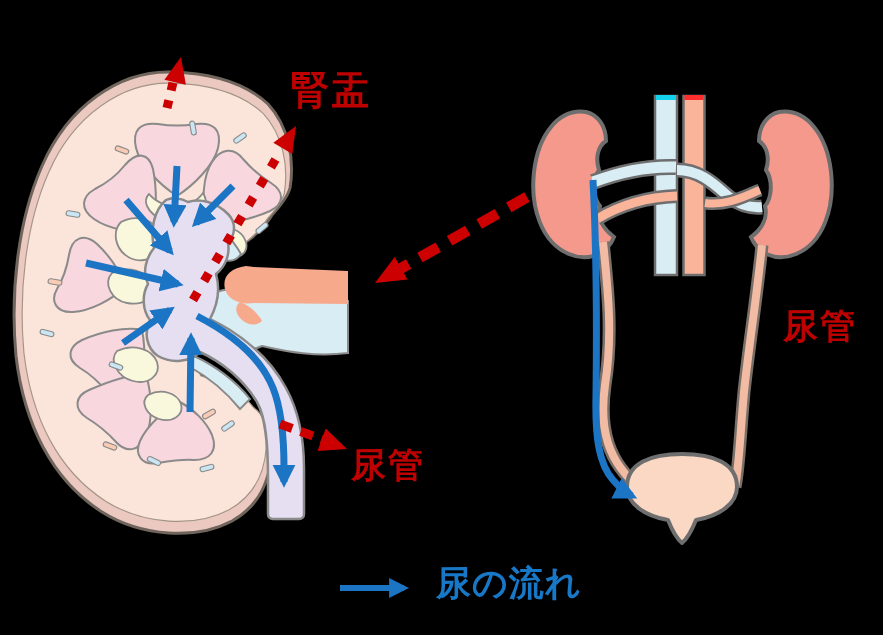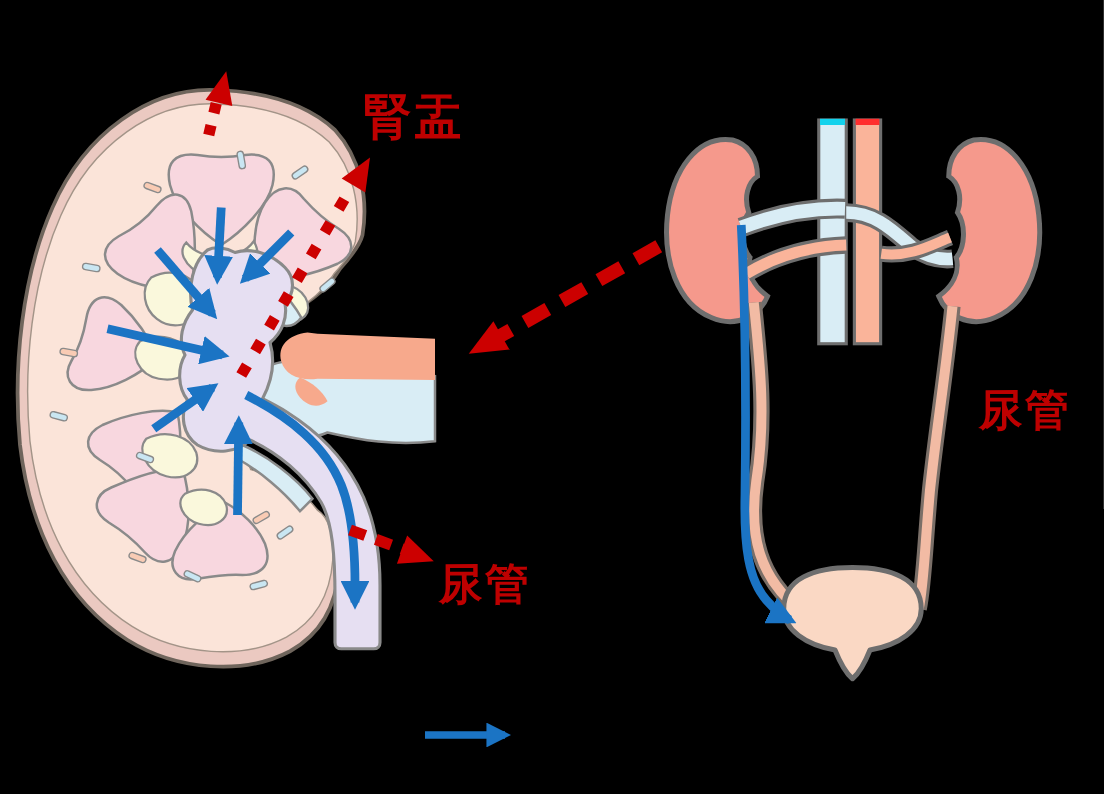--- a/index.html
+++ b/index.html
@@ -11,21 +11,21 @@
     font-family:"DejaVu Sans","Liberation Sans",sans-serif;
   }
   #canvas svg{position:absolute;left:0;top:0;}
   .label{
     position:absolute;
     font-weight:700;
     letter-spacing:2px;
     white-space:nowrap;
     line-height:1;
   }
-  .label-red{color:var(--label_red,#C00000);}
+  .label-red{color:var(--label_red,#C00000);font-family:Liberation Mono, monospace;}
   .label-blue{color:var(--legend_blue,#1878C8);}
   .lbl-jinu{left:291px;top:74px;font-size:38px;}
   .lbl-nyokan-left{left:351px;top:451px;font-size:35px;}
   .lbl-nyokan-right{left:783px;top:312px;font-size:35px;}
   .lbl-legend{left:436px;top:566px;font-size:35px;letter-spacing:1px;}
 
   
   .rim{fill:var(--kidney_rim);stroke:var(--outline_dark);stroke-width:3;}
   .cortex{fill:var(--kidney_cortex);stroke:var(--outline_soft);stroke-width:1.2;}
   .pyramid{fill:var(--pyramid_pink);stroke:var(--outline_mid);stroke-width:2;stroke-linejoin:round;}
@@ -235,14 +235,15 @@
   </g>
 
   <g>
     <path class="flow-thin" marker-end="url(#mb)" d="M 340,588 L 404,588"></path>
   </g>
 </svg>
 
 <div class="label label-red lbl-jinu">腎盂</div>
 <div class="label label-red lbl-nyokan-left">尿管</div>
 <div class="label label-red lbl-nyokan-right">尿管</div>
+<div class="label label-blue lbl-legend">尿の流れ</div>
 
 </div>
 
 </body></html>

